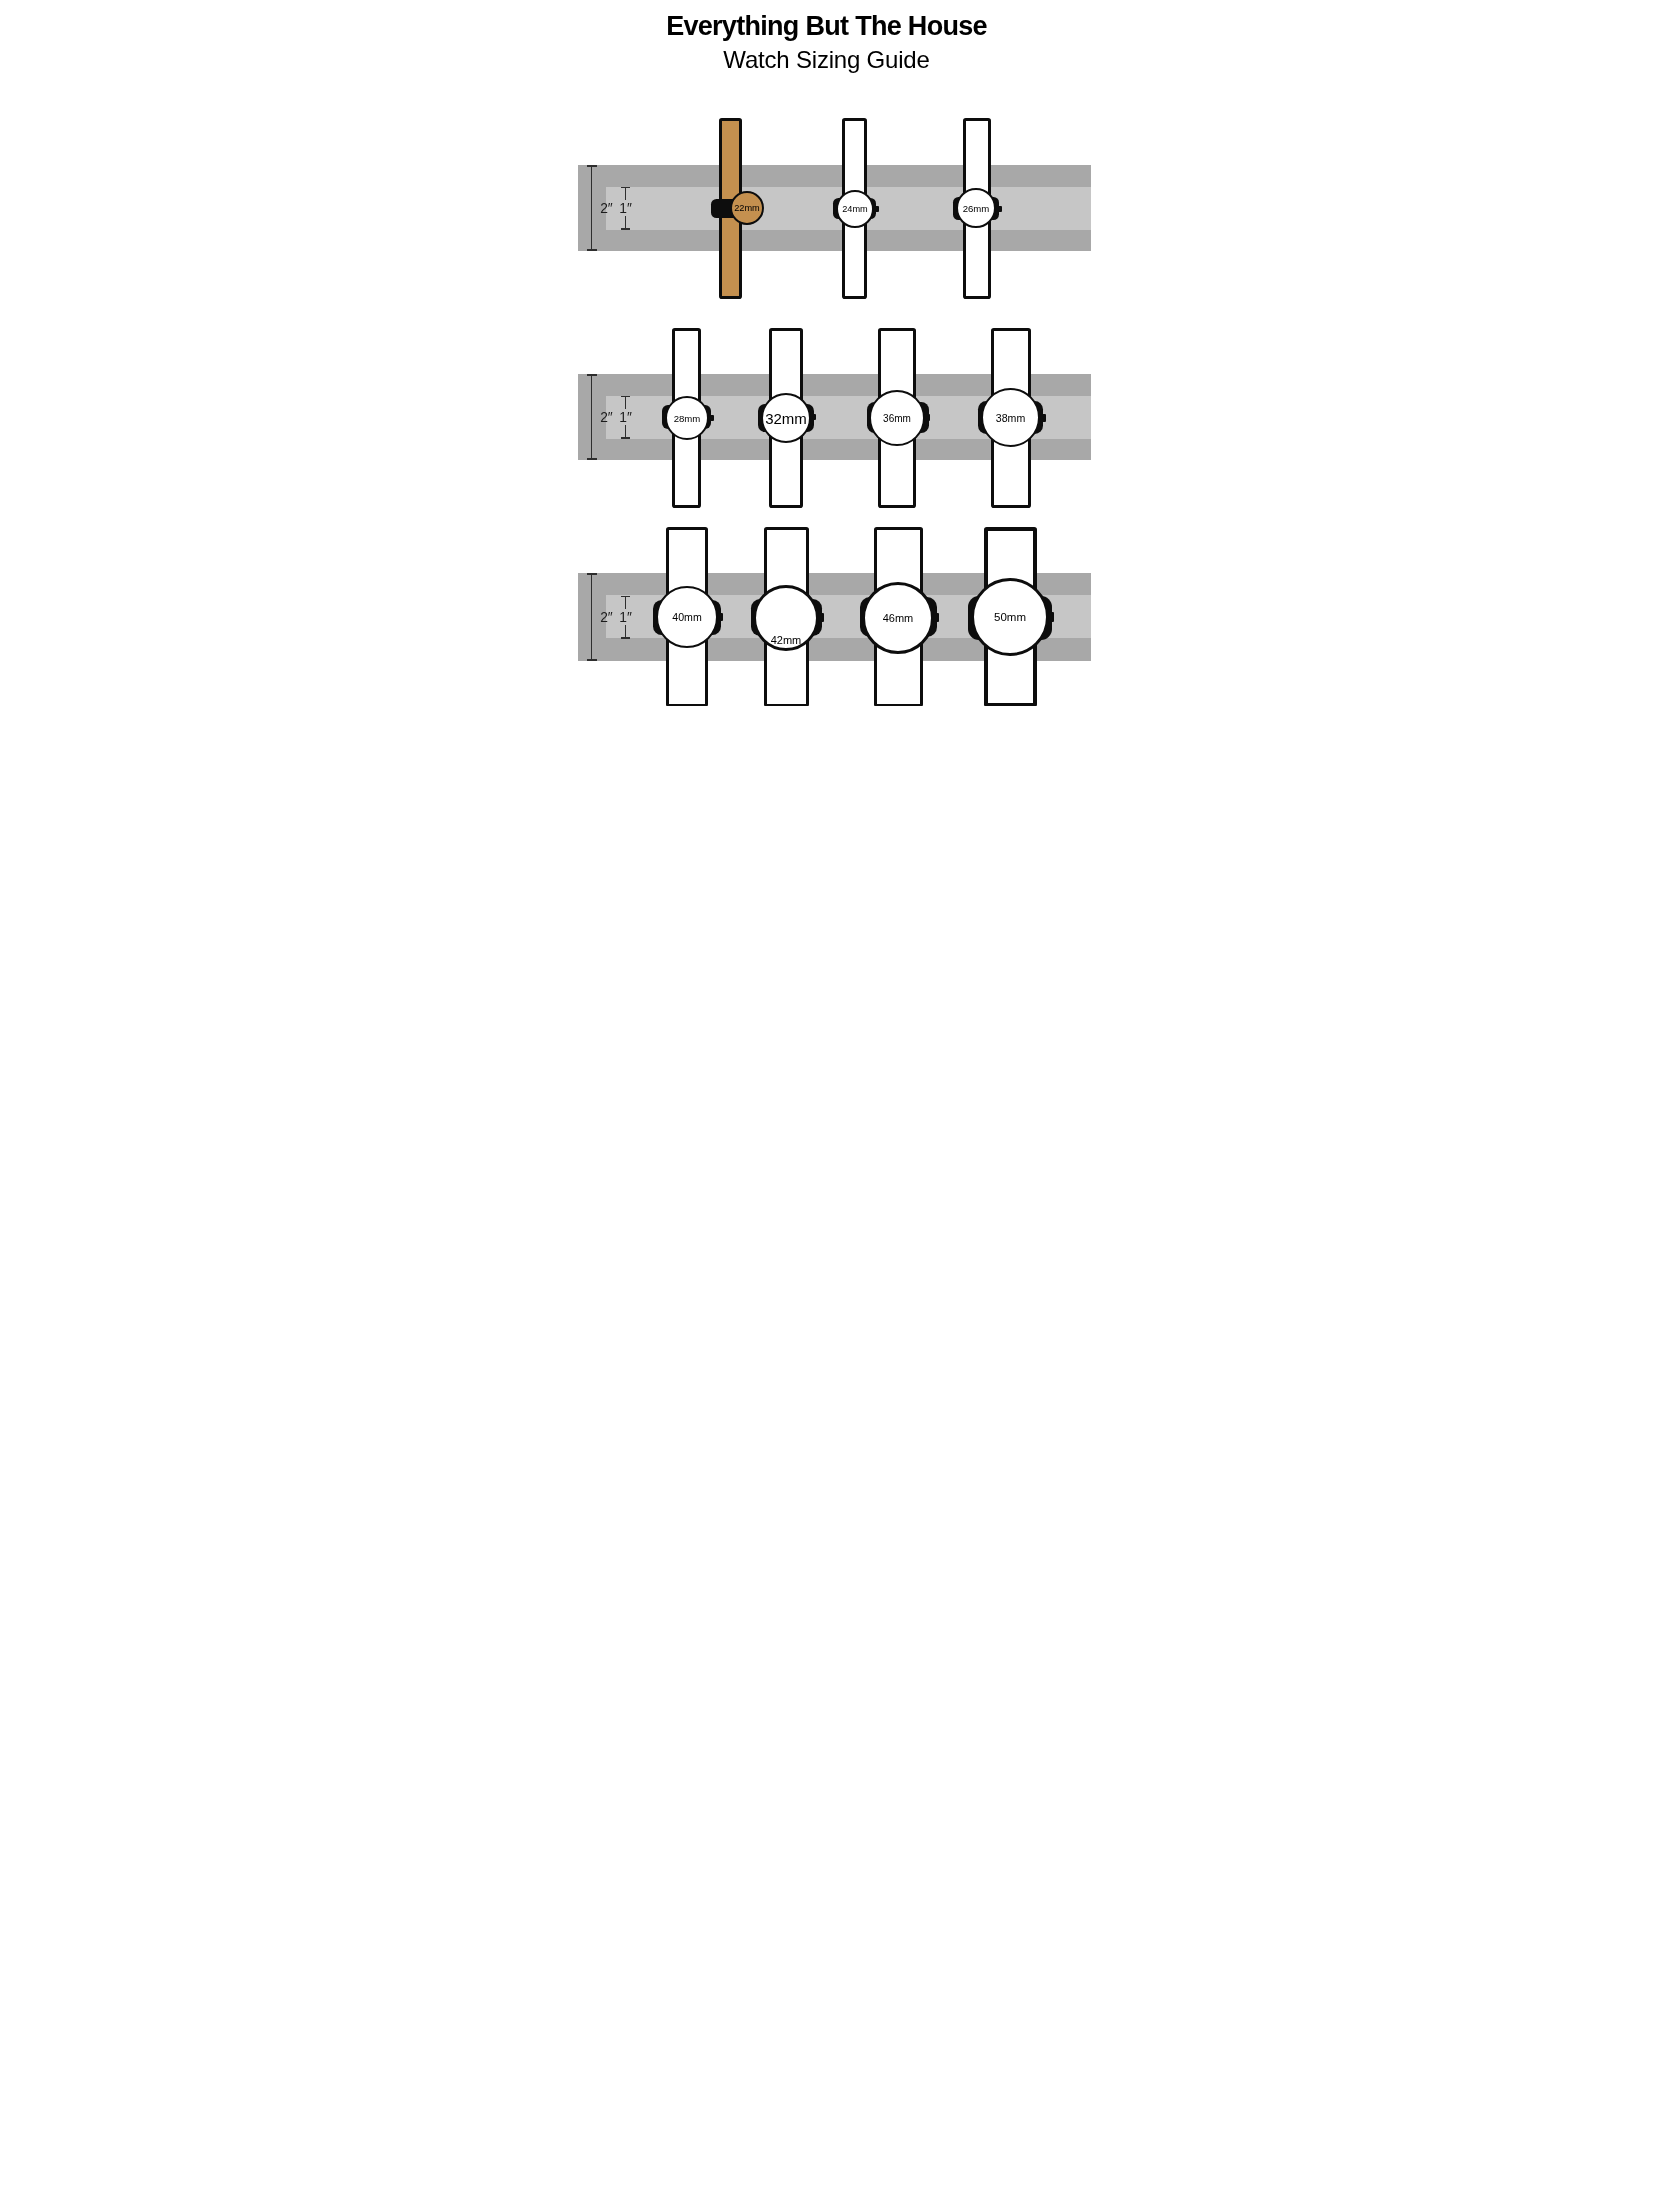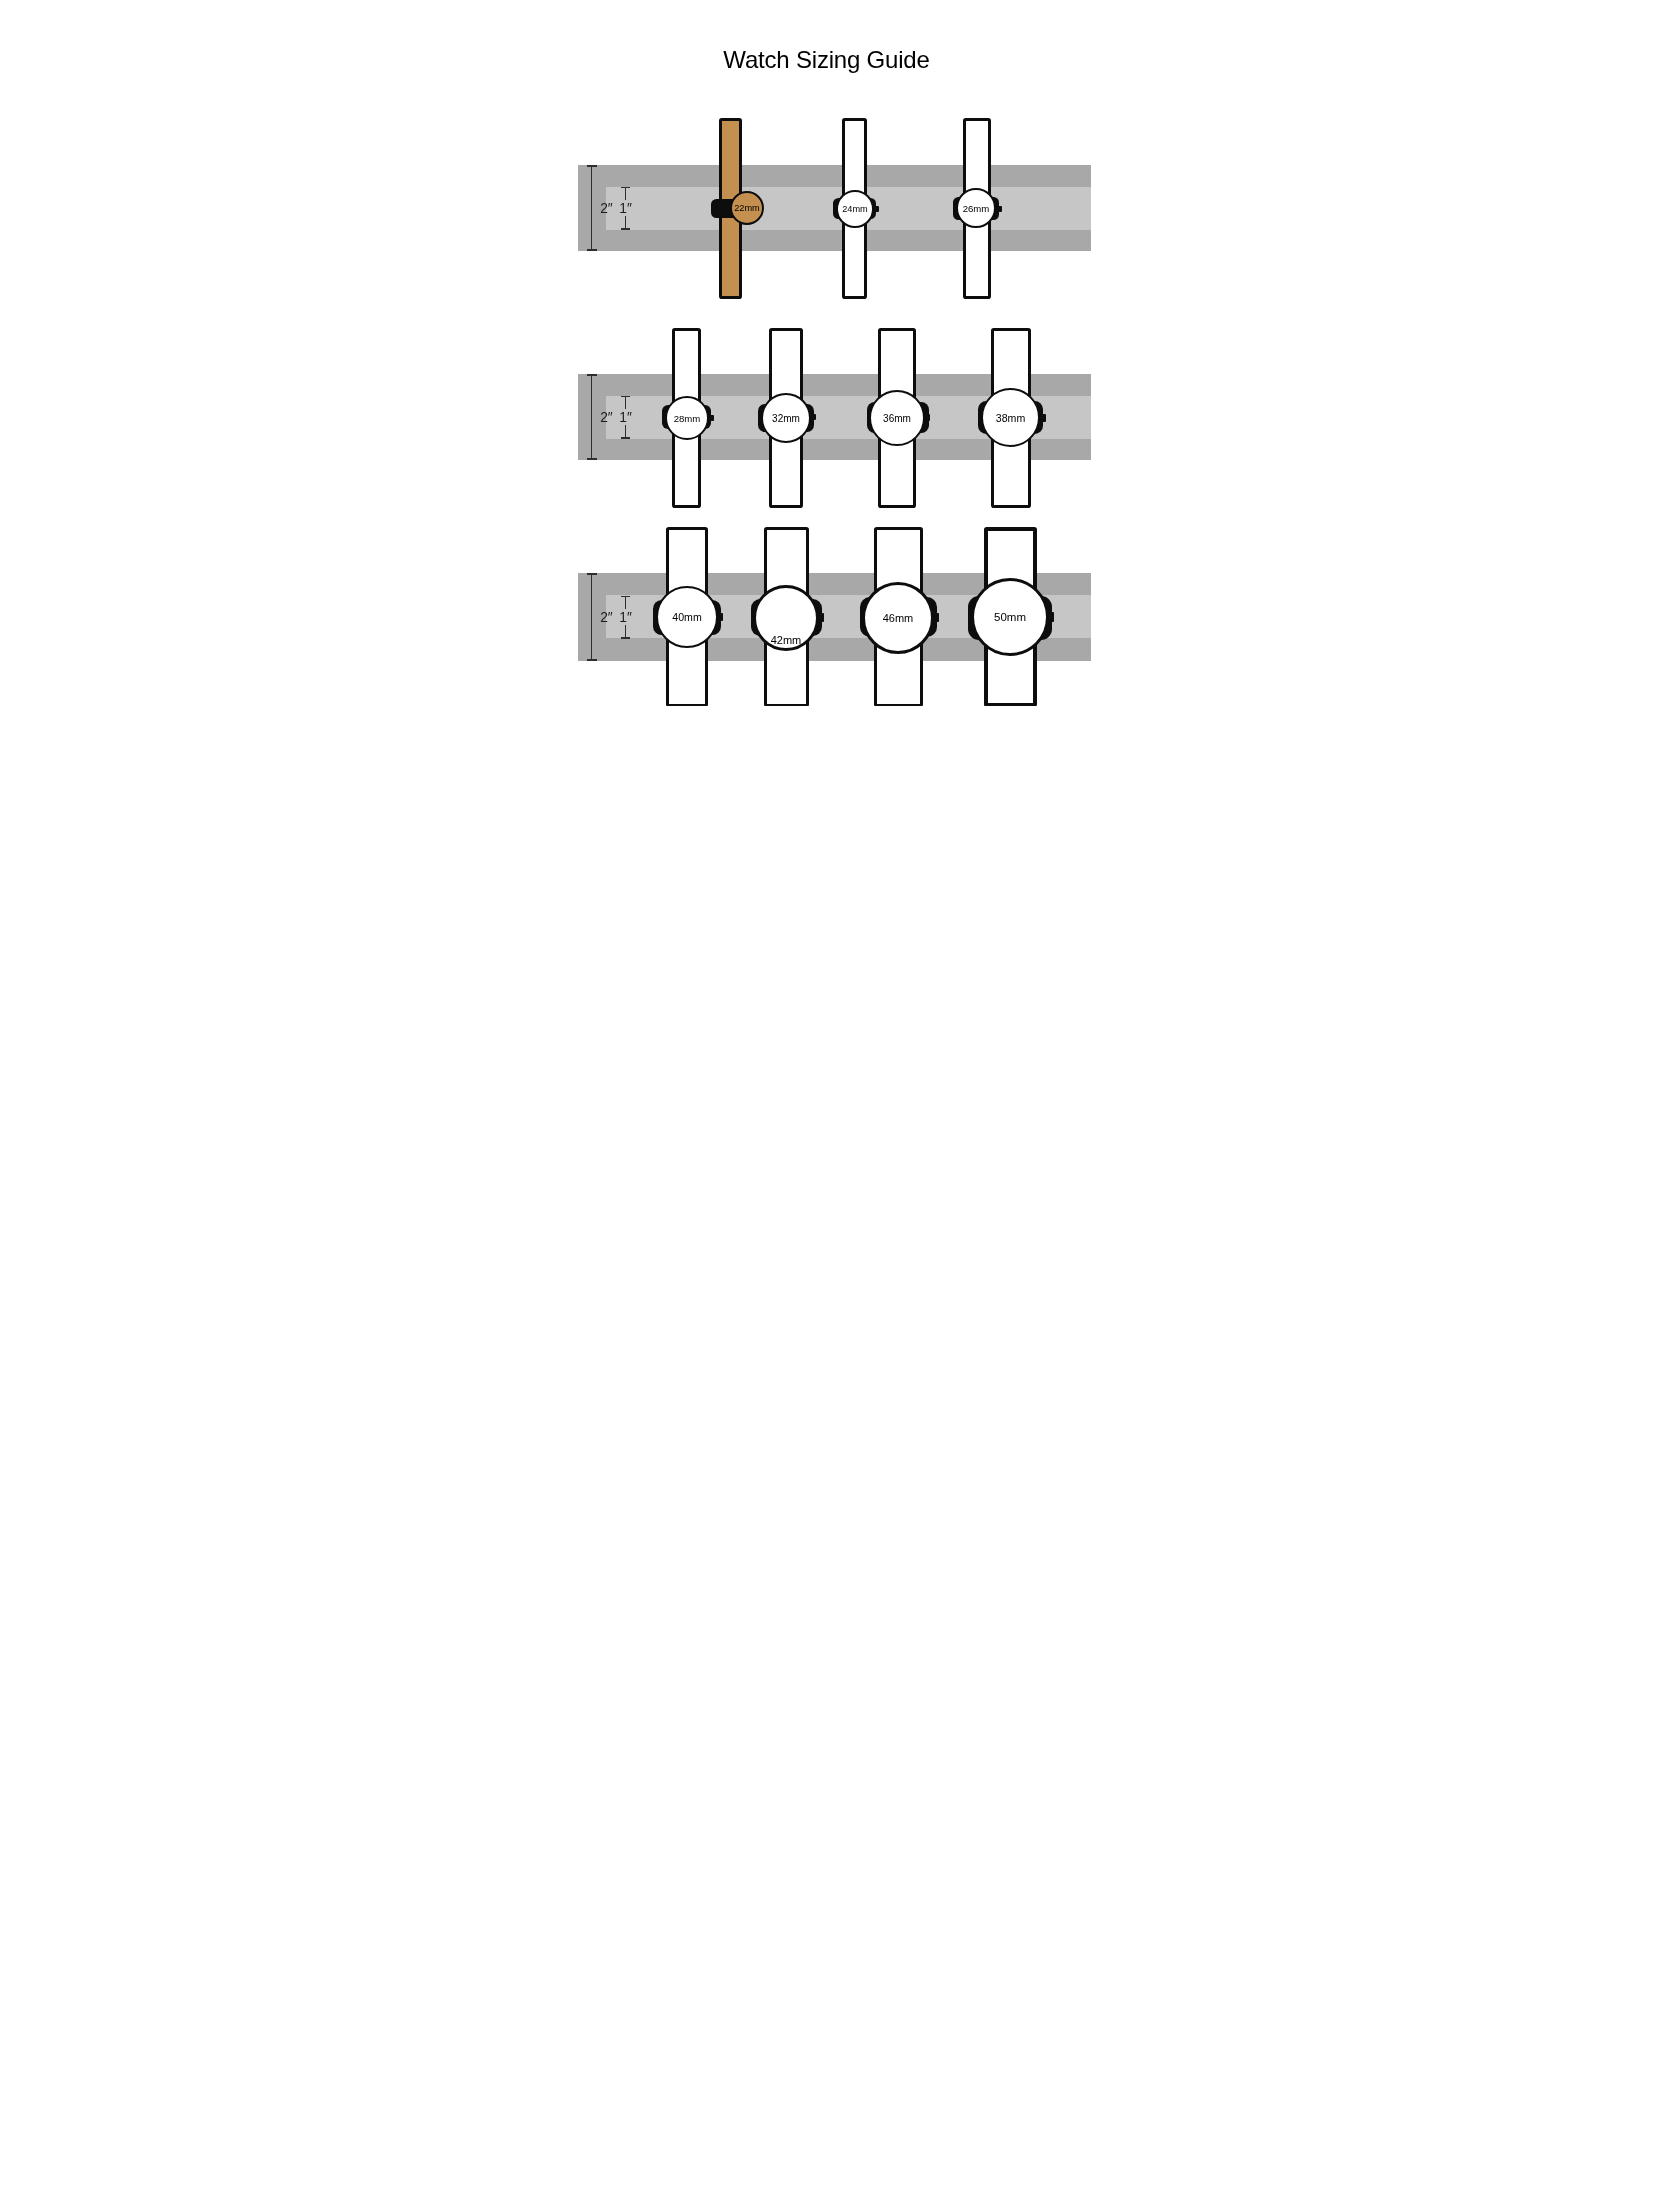--- a/index.html
+++ b/index.html
@@ -35,20 +35,21 @@
   .short-gauge { display: flex; flex-direction: column; align-items: center; width: 19.3px; }
   .short-gauge .cap { width: 8.3px; height: 1.8px; background: #2e2e2e; }
   .short-gauge .stub { width: 1.8px; flex: 1; background: #2e2e2e; }
   .gauge-label { font-size: 13.8px; color: #1c1c1c; padding: 0 3.2px; }
   .short-gauge .gauge-label { padding: 0.9px 0; }
 </style>
 </head>
 <body>
 
 <div id="page">
+  <div id="title1" class="title-line">Everything But The House</div>
   <div id="title2" class="title-line">Watch Sizing Guide</div>
   <div id="rows-root">
       <div class="band" style="position: absolute; left: 16px; top: 165px; width: 513px; height: 86px; background: rgb(168, 168, 168);"></div>
       <div class="band" style="position: absolute; left: 44px; top: 187px; width: 486px; height: 43px; background: rgb(198, 198, 198);"></div>
       <div class="gauge" style="left: 24px; top: 165px; height: 86px;">
         <div class="ibeam" style="height: 86px;">
           <div class="cap"></div>
           <div class="line"></div>
           <div class="cap"></div>
         </div>
@@ -108,21 +109,21 @@
         <div class="crown" style="left: 146px; top: 415px; width: 5.5px; height: 6px;"></div>
         <div class="face" style="left: 103px; top: 396px; width: 44px; height: 44px; border: 2.8px solid rgb(13, 13, 13); background: rgb(255, 255, 255); justify-content: center;">
           <span style="font-size: 9.6px;">28mm</span>
         </div>
       </div>
       <div style="position: absolute; left: 0px; top: 0px;">
         <div class="strap" style="left: 207px; top: 328px; width: 34px; height: 180px; border: 3.2px solid rgb(13, 13, 13); background: rgb(255, 255, 255);"></div>
         <div class="case" style="left: 196px; top: 404px; width: 56px; height: 28px; border-radius: 6.9px;"></div>
         <div class="crown" style="left: 248px; top: 414px; width: 5.5px; height: 6.4px;"></div>
         <div class="face" style="left: 199px; top: 393px; width: 50px; height: 50px; border: 2.8px solid rgb(13, 13, 13); background: rgb(255, 255, 255);">
-          <span style="font-size: 10px;">32mm</span>
+          <span style="font-size: 15px;">32mm</span>
         </div>
       </div>
       <div style="position: absolute; left: 0px; top: 0px;">
         <div class="strap" style="left: 316px; top: 328px; width: 38px; height: 180px; border: 3.2px solid rgb(13, 13, 13); background: rgb(255, 255, 255);"></div>
         <div class="case" style="left: 305px; top: 402px; width: 62px; height: 31px; border-radius: 7.8px;"></div>
         <div class="crown" style="left: 362px; top: 414px; width: 5.5px; height: 7.4px;"></div>
         <div class="face" style="left: 307px; top: 390px; width: 56px; height: 56px; border: 2.8px solid rgb(13, 13, 13); background: rgb(255, 255, 255);">
           <span style="font-size: 10px;">36mm</span>
         </div>
       </div>

